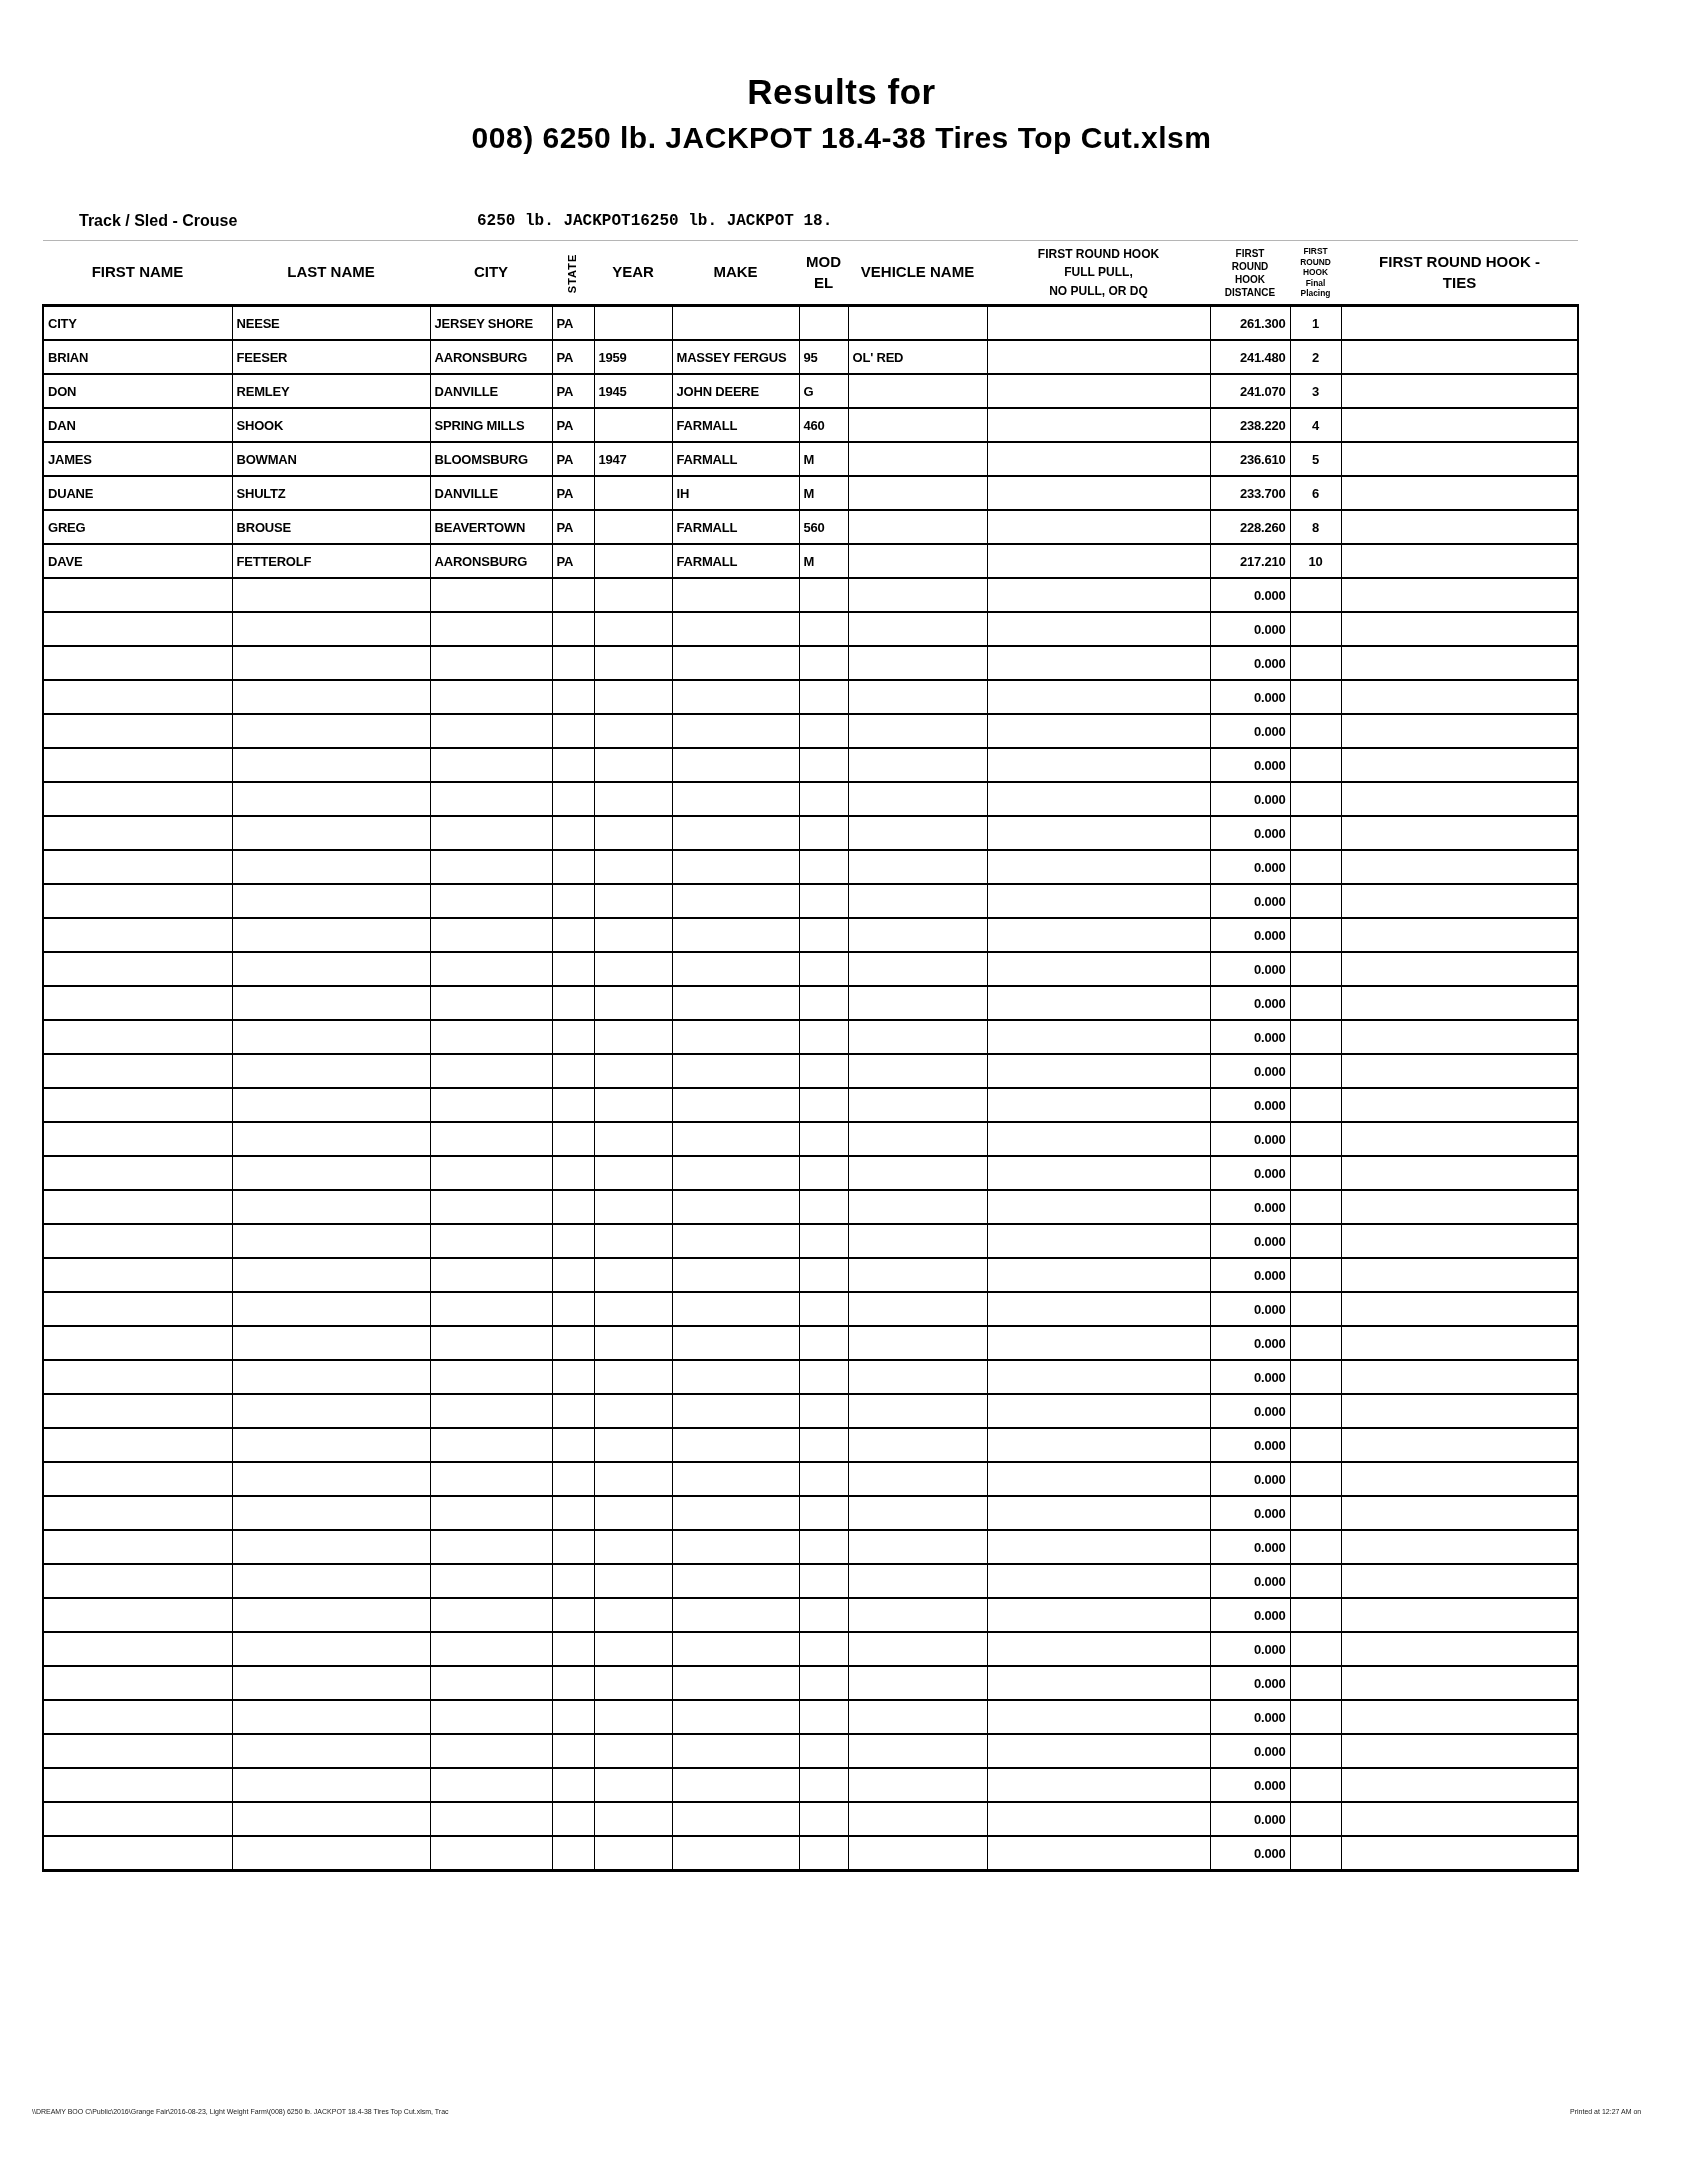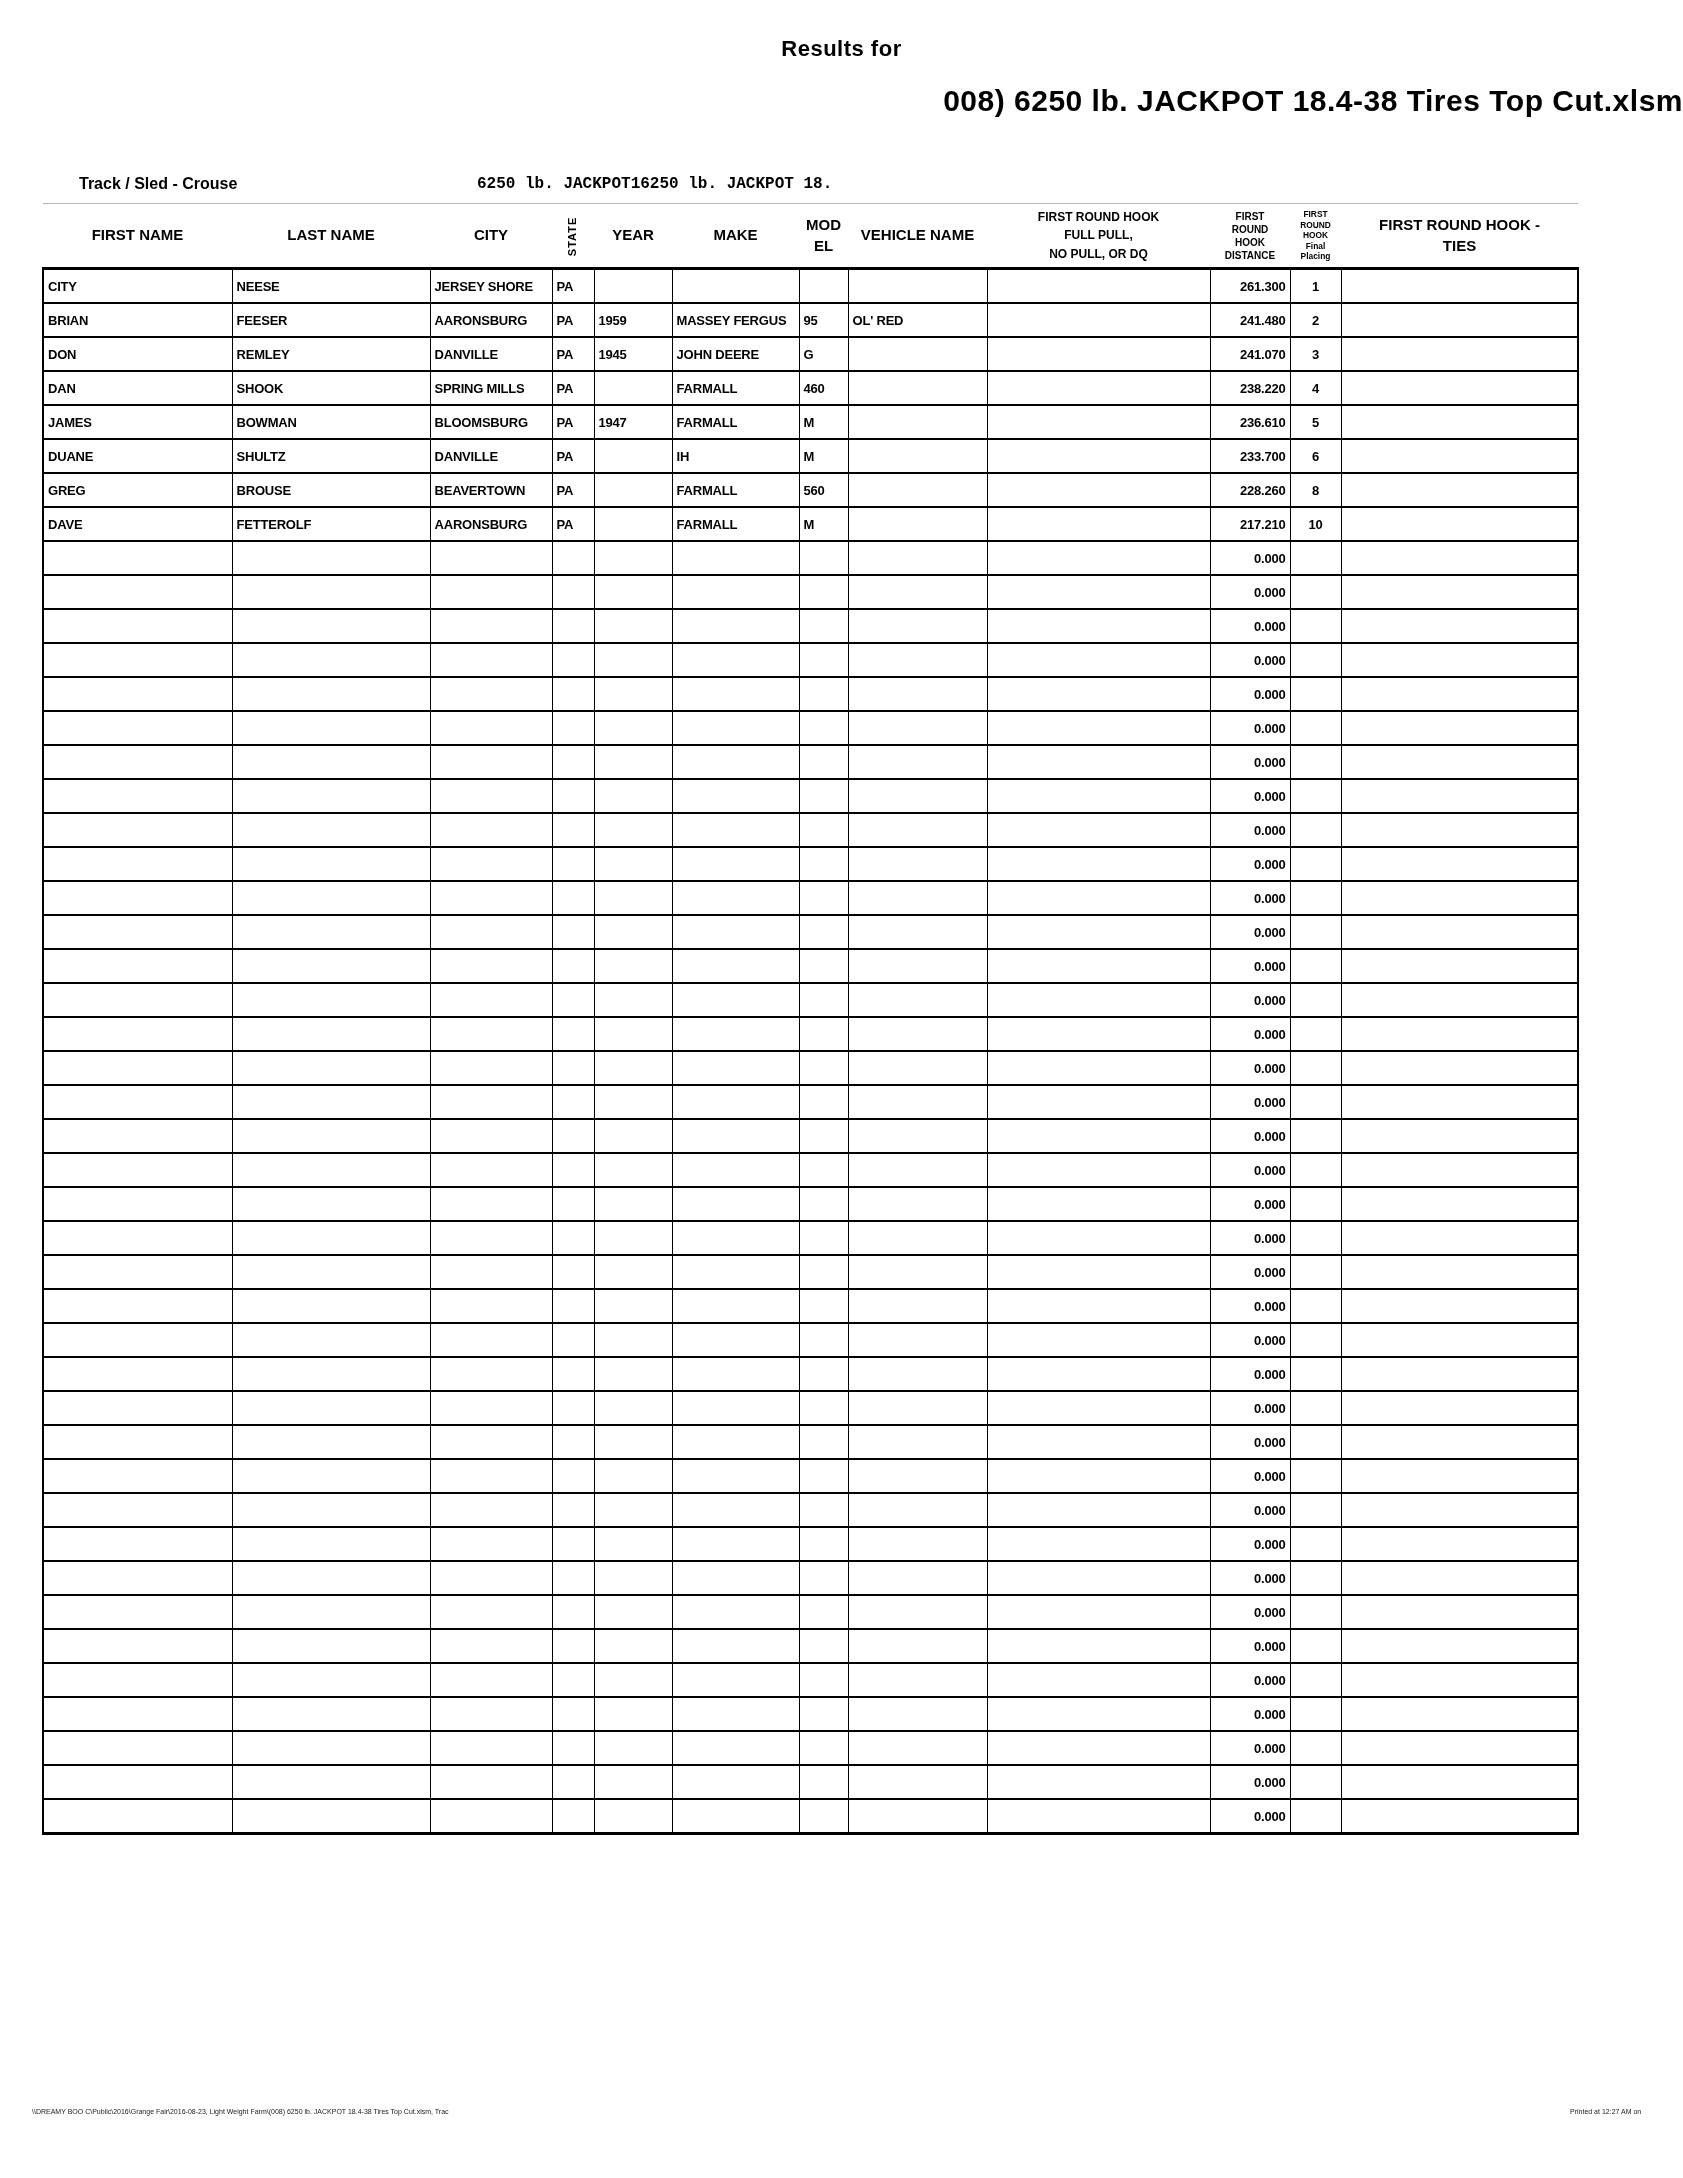--- a/index.html
+++ b/index.html
@@ -1,26 +1,26 @@
 <!DOCTYPE html>
 <html><head>
 <meta charset="utf-8">
 <style>
   html,body{margin:0;padding:0;}
   body{
     width:1683px;height:2178px;position:relative;background:#fff;color:#000;
     font-family:"Liberation Sans",sans-serif;overflow:hidden;
   }
   .title1{
-    text-align:center;font-weight:bold;font-size:22px;line-height:1;
-    padding-top:38px;letter-spacing:0.5px;
+    text-align:center;font-weight:bold;font-size:35px;line-height:1;
+    padding-top:74px;letter-spacing:0.5px;
   }
   .title2{
-    text-align:right;font-weight:bold;font-size:30px;line-height:1;
-    margin-top:26px;letter-spacing:0.5px;
+    text-align:center;font-weight:bold;font-size:30px;line-height:1;
+    margin-top:14px;letter-spacing:0.5px;
   }
   .meta-row{position:relative;height:22px;margin-top:59px;font-weight:bold;font-size:16px;margin-left:37px;}
   .meta-track{position:absolute;left:42px;top:0;white-space:nowrap;}
   .meta-class{position:absolute;left:440px;top:0;white-space:nowrap;font-family:Liberation Mono, monospace;}
 
   table.results{
     border-collapse:collapse;table-layout:fixed;
     margin:6px 0 0 42px;width:1534px;
   }
   thead th{

